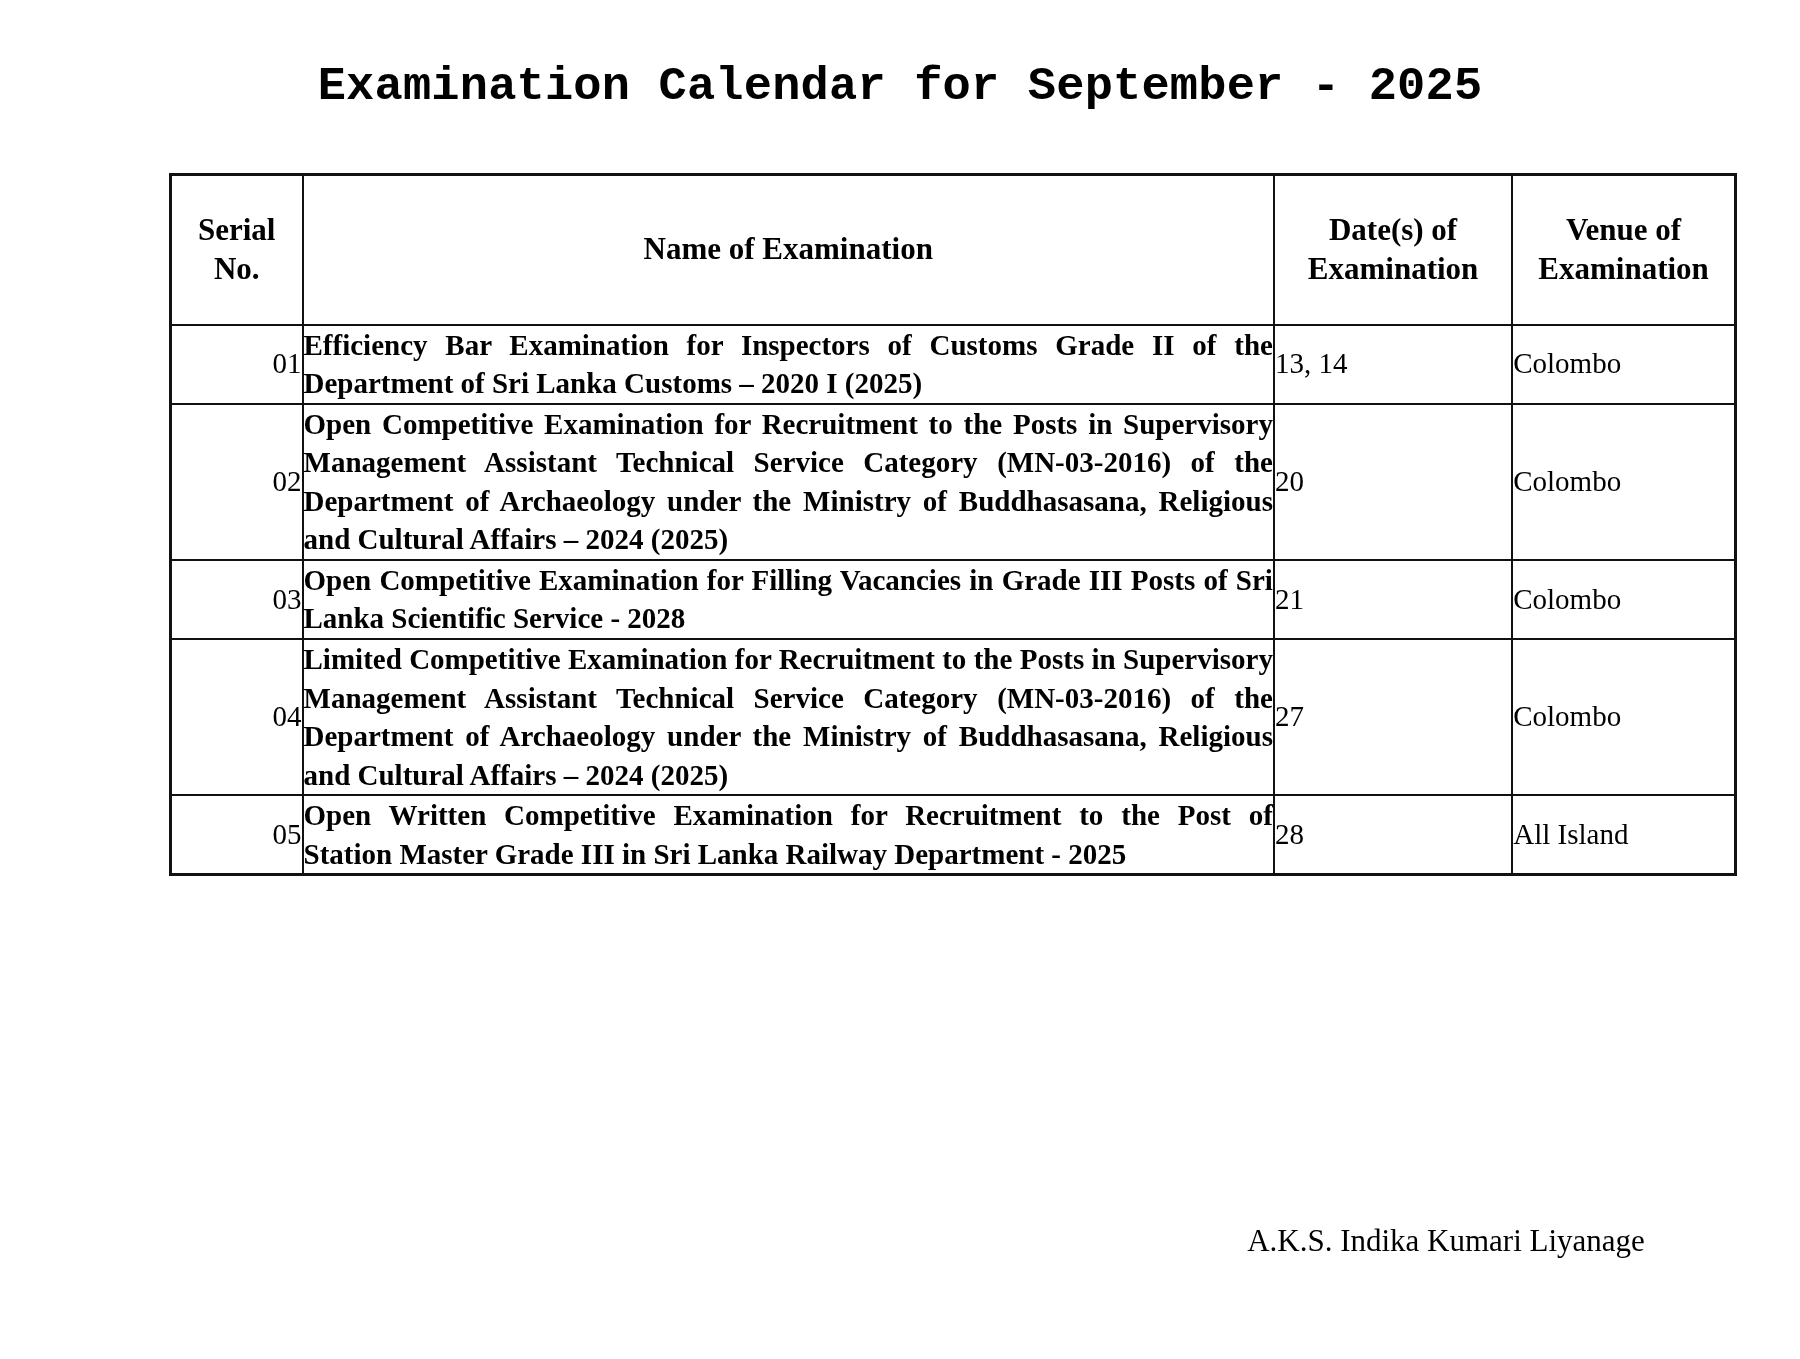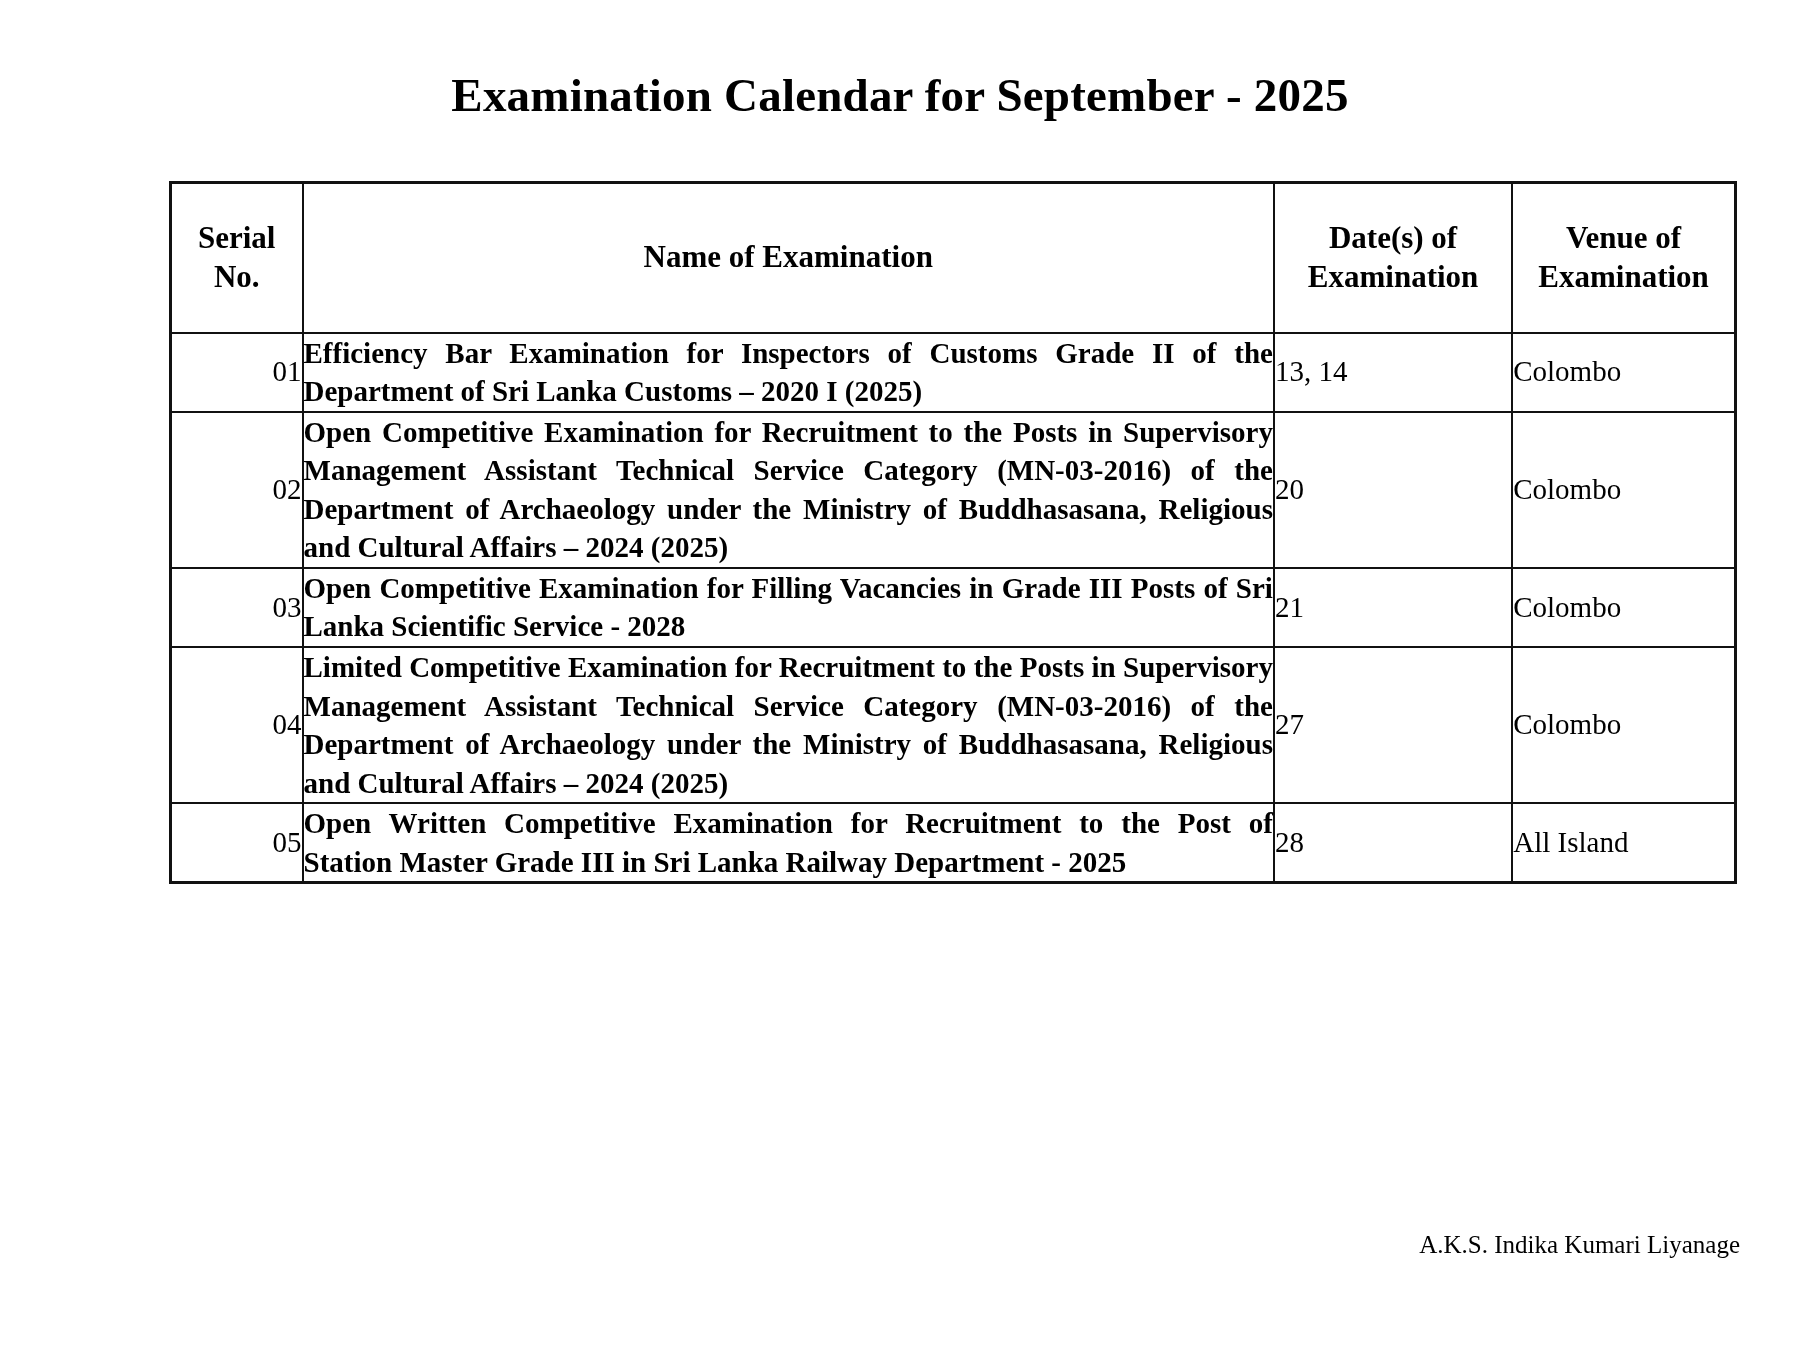--- a/index.html
+++ b/index.html
@@ -19,37 +19,38 @@
     width: 1800px;
     height: 1359px;
     box-sizing: border-box;
   }
 
   .doc-title {
     text-align: center;
     font-weight: bold;
     font-size: 47px;
     letter-spacing: 0.2px;
-    margin: 12px;
+    margin: 4px;
     padding-top: 56px;
     line-height: 1.15;
-    font-family: Liberation Serif, serif;
+    font-family: Liberation Mono, monospace;
   }
 
   .table-wrap {
     margin: 0 auto;
     padding-top: 47px;
     width: 1462px;
   }
 
   table.exam-table {
     width: 1568px;
     border-collapse: collapse;
     table-layout: fixed;
     border: 3px solid #111;
+    margin-top: 8px;
   }
 
   table.exam-table td,
   table.exam-table th {
     border: 2px solid #111;
     vertical-align: middle;
     padding: 0;
   }
 
   thead th {
@@ -84,24 +85,24 @@
   }
   td.date-cell,
   td.venue-cell {
     text-align: left;
     font-size: 29px;
     line-height: 1.3;
   }
 
   .signature {
     position: absolute;
-    right: 60px;
+    right: 44px;
     top: 1215px;
-    text-align: right;
-    font-size: 25px;
+    text-align: center;
+    font-size: 31px;
     line-height: 1.45;
     width: 620px;
   }
   .signature div {
     white-space: nowrap;
   }
 </style>
 </head>
 <body>
 

